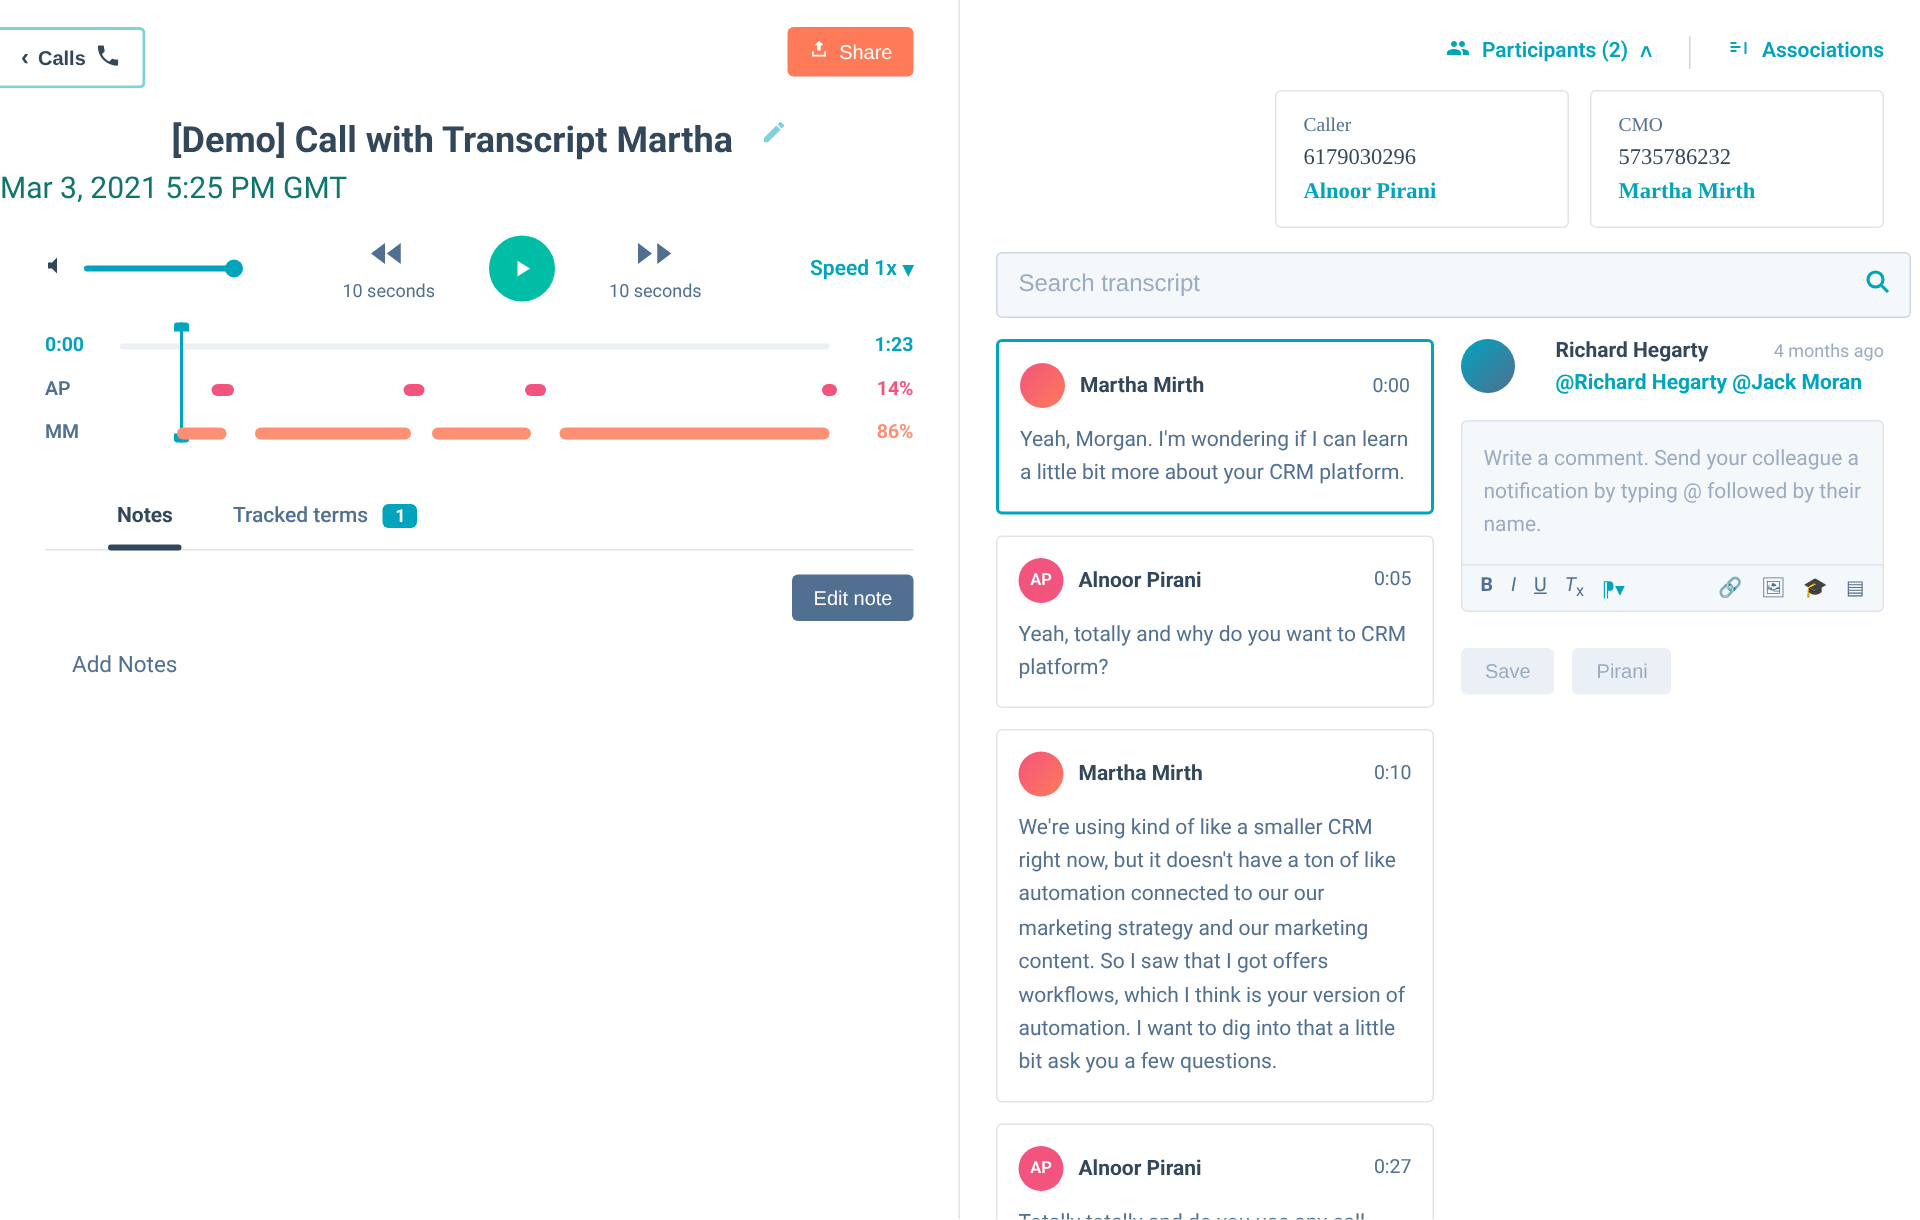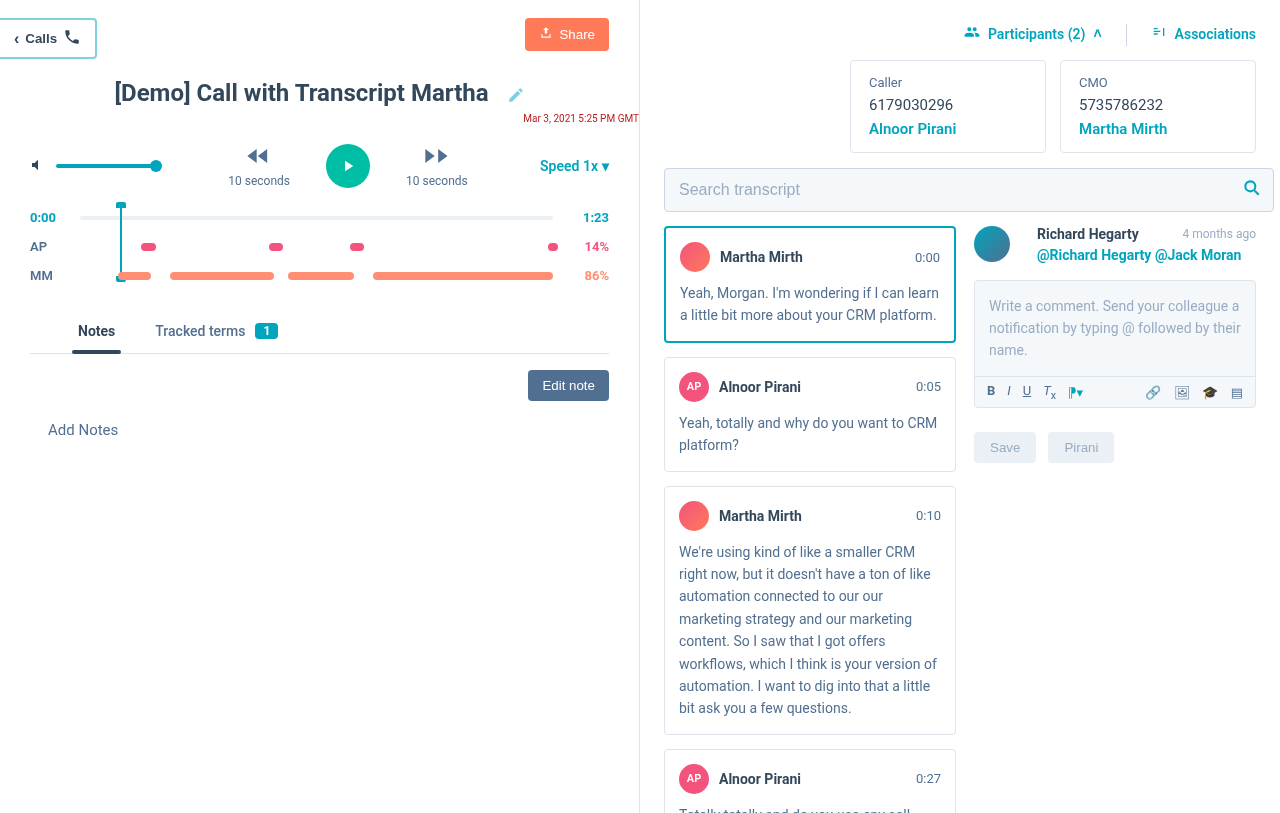--- a/index.html
+++ b/index.html
@@ -7,24 +7,24 @@
 .app { display: flex; height: 813px; width: 1280px; }
 .left { width: 640px; border-right: 1px solid #dfe3eb; display: flex; flex-direction: column; }
 .right { flex: 1; display: flex; flex-direction: column; padding: 0; }
 
 
 .left-header { display: flex; justify-content: space-between; align-items: flex-start; padding: 18px 30px 0 0; }
 .back-btn { border: 2px solid #7fd1de; border-left: none; border-radius: 0 4px 4px 0; padding: 8px 14px; display: flex; align-items: center; gap: 6px; color: #33475b; font-weight: 600; cursor: pointer; background: #fff; }
 .back-btn .chev { color: #33475b; font-size: 16px; }
 .share-btn { background: #ff7a59; color: #fff; border: none; border-radius: 4px; padding: 8px 14px; font-weight: 500; display: flex; align-items: center; gap: 6px; cursor: pointer; margin-left: 32px; }
 
-.title-row { display: flex; align-items: flex-end; justify-content: center; gap: 18px; margin-top: 20px; }
+.title-row { display: flex; align-items: flex-start; justify-content: center; gap: 18px; margin-top: 20px; }
 .title { font-size: 24px; font-weight: 700; color: #33475b; }
 .edit-title-icon { color: #7fd1de; cursor: pointer; }
-.subtitle { text-align: right; color: #b91c1c; margin-top: 6px; font-size: 10px; }
+.subtitle { text-align: left; color: #0f766e; margin-top: 6px; font-size: 20px; }
 
 
 .player { padding: 20px 30px 0 30px; }
 .player-row { display: flex; align-items: center; justify-content: space-between; }
 .vol-wrap { display: flex; align-items: center; gap: 10px; }
 .vol-icon { color: #33475b; }
 .vol-bar { width: 100px; height: 4px; background: #00a4bd; border-radius: 2px; position: relative; }
 .vol-bar::after { content:''; position:absolute; right:-6px; top:-4px; width:12px; height:12px; background:#00a4bd; border-radius:50%; }
 .transport { display: flex; align-items: center; gap: 36px; }
 .t-col { display:flex; flex-direction:column; align-items:center; gap:2px; color:#516f90; font-size:12px; }
@@ -61,21 +61,21 @@
 .notes-area { padding:16px 30px; display:flex; flex-direction:column; align-items:flex-end; gap:20px; }
 .edit-note-btn { background:#516f90; color:#fff; border:none; border-radius:4px; padding:8px 14px; cursor:pointer; }
 .add-notes { align-self:flex-start; color:#516f90; font-size:15px; padding-left:18px; }
 
 
 .right-header { display:flex; justify-content:flex-end; align-items:flex-start; gap:24px; padding:24px 24px 12px 24px; }
 .hdr-link { color:#00a4bd; font-weight:600; display:flex; align-items:center; gap:8px; cursor:pointer; }
 .divider-v { width:1px; height:22px; background:#cbd6e2; }
 
 .participants { position:absolute; right:24px; top:60px; display:flex; gap:14px; }
-.p-card { border:1px solid #dfe3eb; border-radius:4px; padding:14px 18px; width:196px; background:#fff; }
+.p-card { border:1px solid #dfe3eb; border-radius:4px; padding:14px 18px; width:196px; background:#fff;font-family:Liberation Serif, serif; }
 .p-role { color:#516f90; font-size:13px; margin-bottom:6px; }
 .p-phone { color:#33475b; font-size:15px; margin-bottom:6px; }
 .p-name { color:#00a4bd; font-weight:600; font-size:15px; }
 
 .search-wrap { margin:110px 6px 14px 24px; position:relative; }
 .search-input { width:100%; border:1px solid #cbd6e2; border-radius:4px; padding:12px 40px 12px 14px; font-size:16px; color:#516f90; background:#f5f8fa; }
 .search-input::placeholder { color:#99acc2; }
 .search-icon { position:absolute; right:12px; top:10px; color:#00a4bd; }
 
 .content-row { display:flex; gap:18px; padding:0 24px; }

